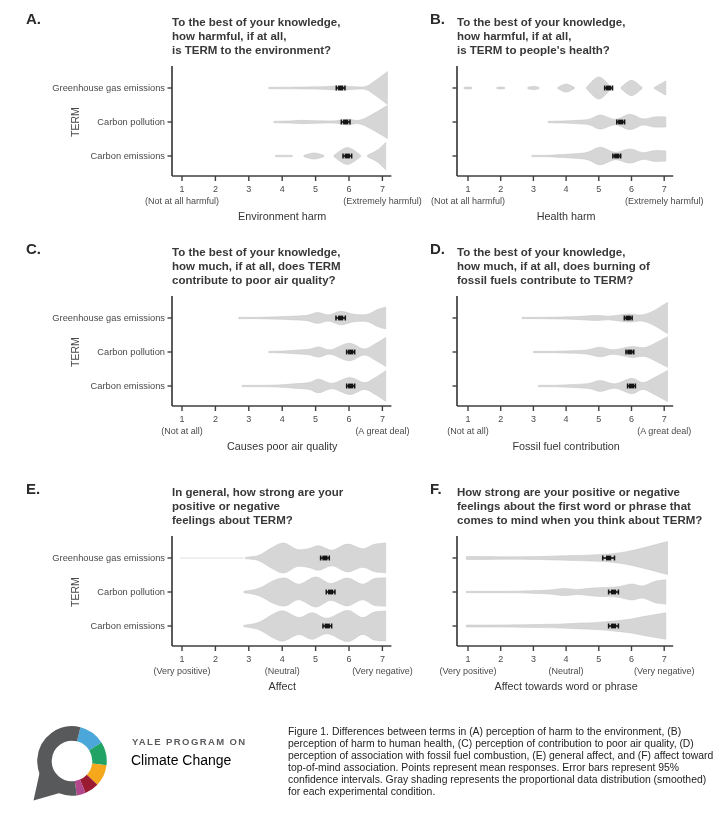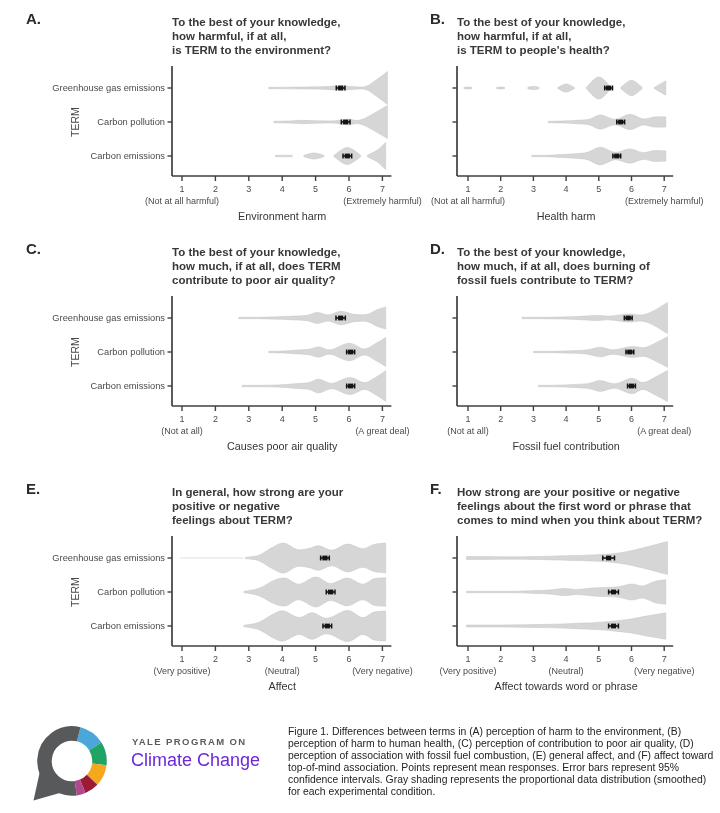--- a/index.html
+++ b/index.html
@@ -4,21 +4,21 @@
 <style>
   html,body{margin:0;padding:0;background:#fff;}
   body{font-family:"Liberation Sans","DejaVu Sans",sans-serif;}
   #figure{position:relative;width:720px;height:813px;background:#ffffff;overflow:hidden;}
   .panel{position:absolute;}
   .panel svg{overflow:visible;display:block;}
   #footer{position:absolute;left:0;top:710px;width:720px;height:103px;}
   #logo-mark{position:absolute;left:26px;top:6px;}
   #logo-text{position:absolute;left:131px;top:26px;}
   .logo-small{font-size:9.5px;letter-spacing:1.4px;font-weight:bold;color:#5a5b5e;margin:0 0 3px 1px;}
-  .logo-big{font-size:18px;line-height:21.5px;color:#6d28d9;font-weight:400;margin:0;text-align:right;}
+  .logo-big{font-size:14px;line-height:21.5px;color:#000000;font-weight:400;margin:0;}
   #caption{position:absolute;left:288px;top:16px;width:430px;font-size:10.4px;line-height:12px;color:#232323;}
 </style>
 </head>
 <body>
 
 <div id="figure">
   <div id="panels">
       <div class="panel" style="left: 0px; top: 0px; width: 412px; height: 230px;">
         <svg width="412" height="230">
           <text x="26" y="24" font-size="15" fill="#2a2a2a" text-anchor="start" font-weight="bold">A.</text>

